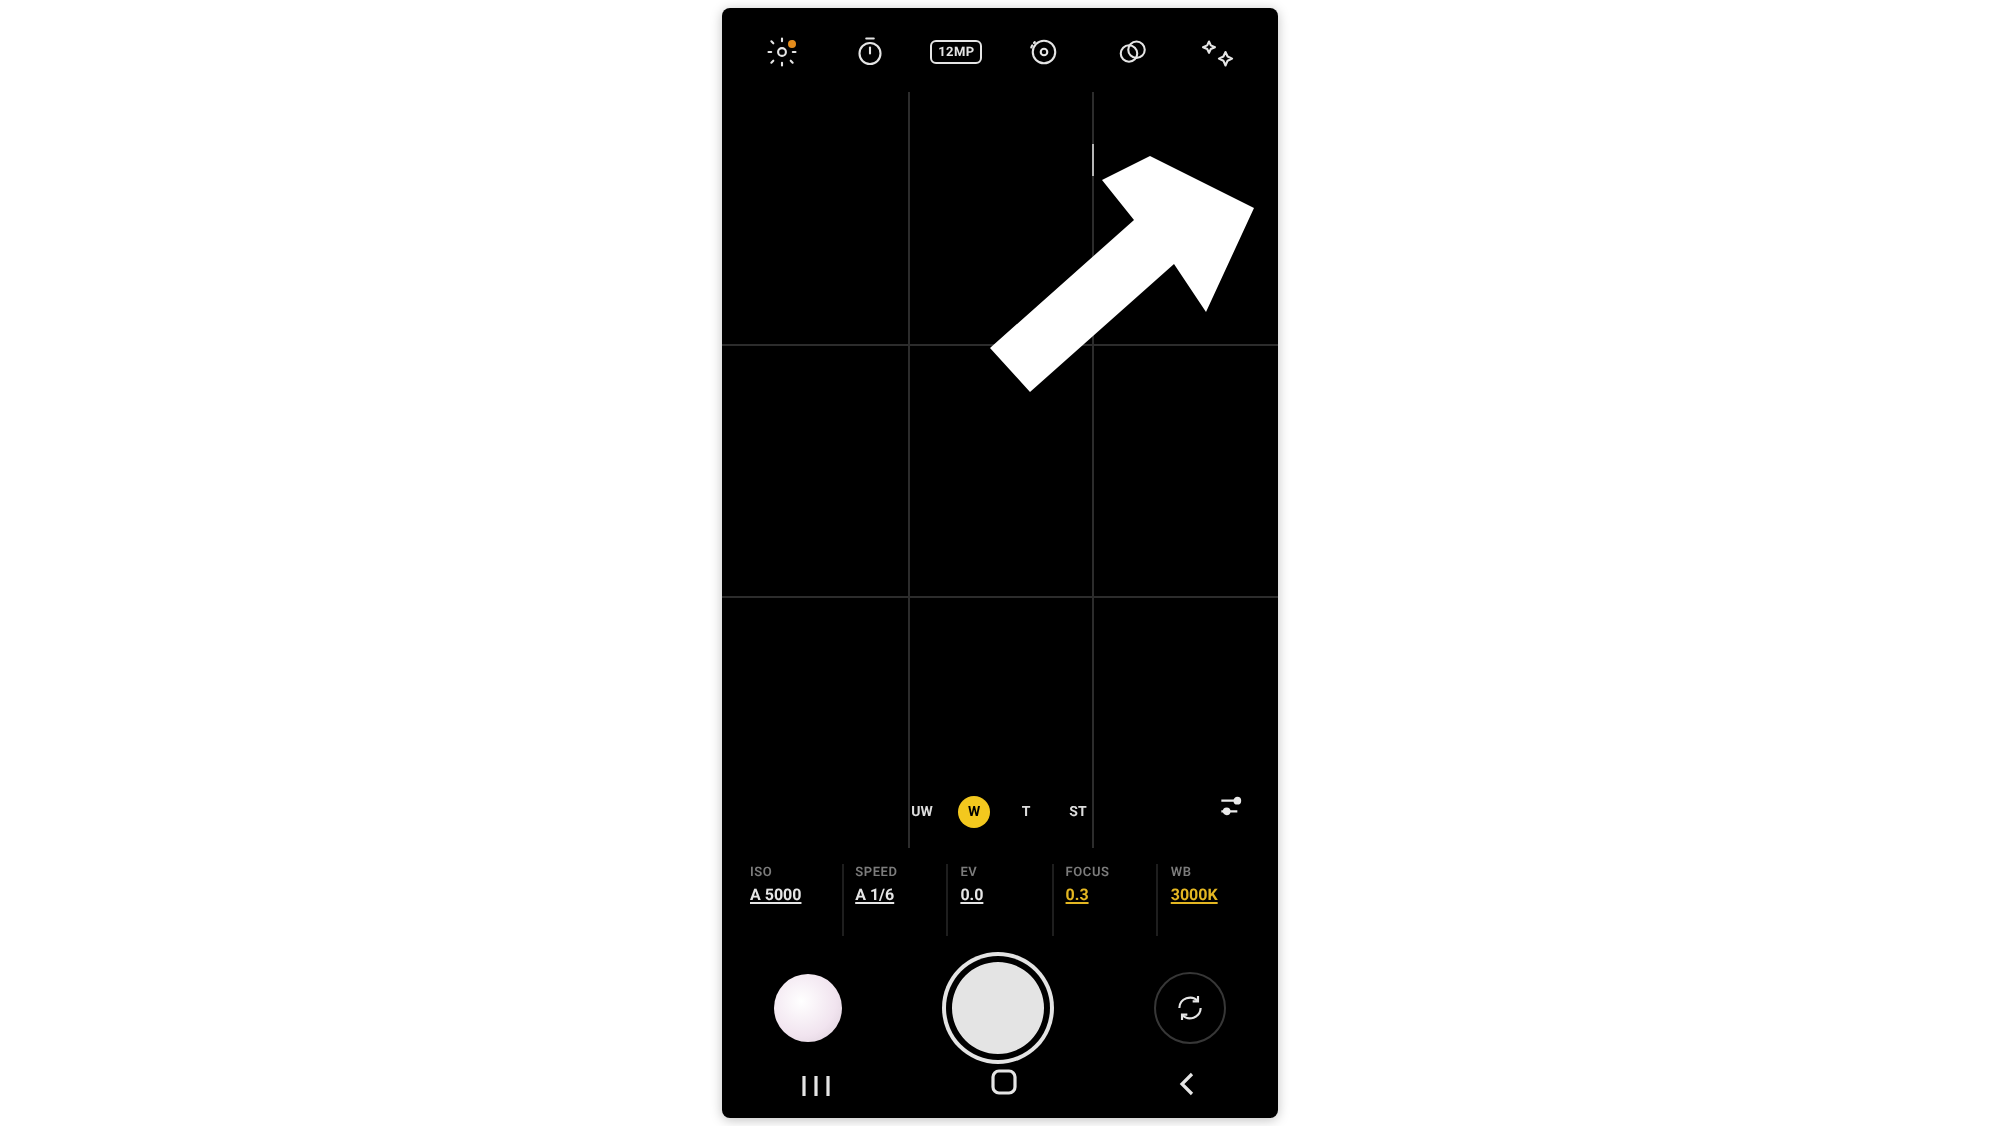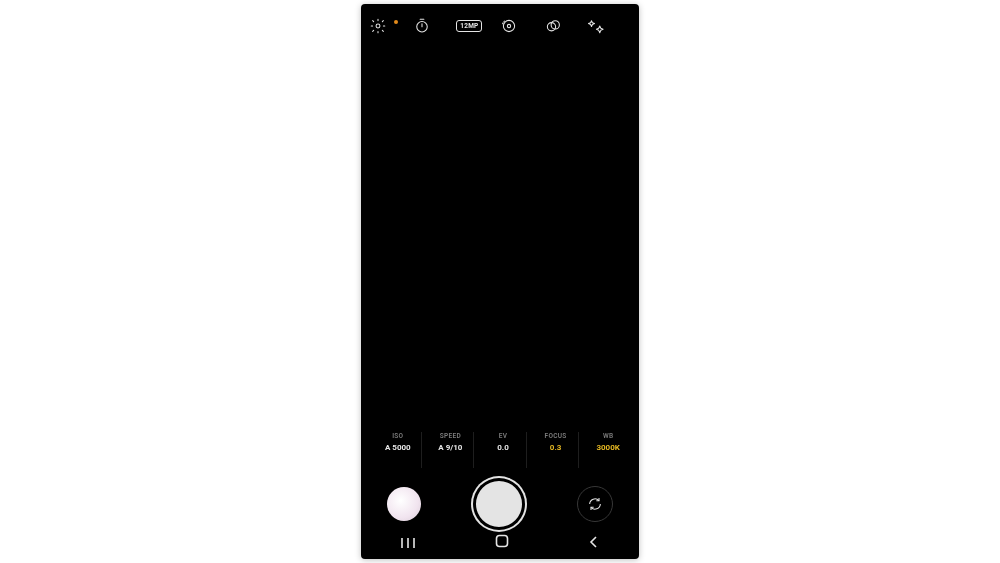--- a/index.html
+++ b/index.html
@@ -1,43 +1,43 @@
 <!DOCTYPE html>
 <html><head>
 <meta charset="utf-8">
 <style>
   html,body{margin:0;padding:0;width:1000px;height:563px;background:#fff;font-family:-apple-system,BlinkMacSystemFont,"Segoe UI",Roboto,Helvetica,Arial,sans-serif;overflow:hidden;}
   .phone{position:absolute;left:361px;top:4px;width:278px;height:555px;background:#000;border-radius:4px;box-shadow:0 1px 6px rgba(0,0,0,.25);}
   
   .topbar{position:absolute;left:0;top:8px;width:100%;height:28px;display:flex;align-items:center;padding:0 8px;box-sizing:border-box;}
-  .slot{flex:1;display:flex;align-items:center;justify-content:flex-start;}
+  .slot{flex:1;display:flex;align-items:center;justify-content:center;}
   .ico{width:18px;height:18px;display:flex;align-items:center;justify-content:center;}
   .ico svg{width:18px;height:18px;stroke:#e5e5e5;fill:none;stroke-width:1.4;stroke-linecap:round;stroke-linejoin:round;}
   .dot-notif{width:4px;height:4px;background:#e38b1b;border-radius:50%;position:absolute;left:33px;top:8px;}
   .mp-pill{border:1.2px solid #e5e5e5;color:#e5e5e5;font-size:6.5px;font-weight:700;border-radius:3px;padding:1px 3px 0;line-height:9px;letter-spacing:.2px;}
   
   .viewfinder{position:absolute;left:0;top:42px;width:100%;height:378px;background:#000;overflow:hidden;}
   .grid-line{position:absolute;background:#2c2c2c;}
   .grid-v1{left:33.33%;top:0;width:1px;height:100%;}
   .grid-v2{left:66.66%;top:0;width:1px;height:100%;}
   .grid-h1{top:33.33%;left:0;height:1px;width:100%;}
   .grid-h2{top:66.66%;left:0;height:1px;width:100%;}
   .focus-cue{position:absolute;left:185px;top:26px;width:1px;height:16px;background:#b5b5b5;}
   
   .lens-row{position:absolute;bottom:10px;left:50%;transform:translateX(-50%);display:flex;align-items:center;gap:10px;}
   .lens{color:#ddd;font-size:7px;font-weight:700;width:16px;height:16px;display:flex;align-items:center;justify-content:center;border-radius:50%;}
   .lens.sel{background:#f3c81e;color:#000;}
   .adjust-btn{position:absolute;right:14px;bottom:12px;width:18px;height:18px;display:flex;align-items:center;justify-content:center;}
   .adjust-btn svg{stroke:#eaeaea;}
   
   .params{position:absolute;left:0;top:428px;width:100%;height:36px;display:flex;padding:0 8px;box-sizing:border-box;}
-  .param{flex:1;text-align:center;padding-left:6px;}
+  .param{flex:1;text-align:left;padding-left:6px;}
   .param.bar{border-right:1px solid #1e1e1e;}
   .p-label{color:#7c7c7c;font-size:6.5px;font-weight:600;letter-spacing:.3px;}
-  .p-val{color:#e6e6e6;font-size:8px;font-weight:700;margin-top:3px;}
+  .p-val{color:#e6e6e6;font-size:8px;font-weight:700;margin-top:3px;text-decoration:underline;}
   .p-val.hl{color:#e4b722;}
   
   .shutter-row{position:absolute;left:0;top:470px;width:100%;height:60px;display:flex;align-items:center;justify-content:space-around;}
   .thumb{width:34px;height:34px;border-radius:50%;background:radial-gradient(circle at 40% 40%,#fff 0%,#f1e4ef 60%,#d8cbd6 100%);}
   .shutter{width:52px;height:52px;border-radius:50%;background:#e4e4e4;box-shadow:inset 0 0 0 3px #000,0 0 0 2px #e4e4e4;}
   .switch{width:34px;height:34px;border-radius:50%;border:1px solid #373737;display:flex;align-items:center;justify-content:center;}
   .switch svg{stroke:#e5e5e5;}
   
   .navbar{position:absolute;left:0;bottom:4px;width:100%;height:24px;display:flex;align-items:center;justify-content:space-around;}
   .nav{color:#e5e5e5;}
@@ -91,29 +91,57 @@
     <div class="slot">
       <div class="ico">
         <svg viewBox="0 0 24 24">
             <path d="M6 5l1.2 2.6L10 8.8 7.2 10 6 12.6 4.8 10 2 8.8 4.8 7.6zM17 12l1.4 3 3 1.4-3 1.4L17 21l-1.4-3.2-3-1.4 3-1.4z"></path>
           </svg>
       </div>
     </div>
     <div class="dot-notif"></div>
   </div>
 
+  <div class="viewfinder">
+    <div class="grid-line grid-v1"></div>
+    <div class="grid-line grid-v2"></div>
+    <div class="grid-line grid-h1"></div>
+    <div class="grid-line grid-h2"></div>
+    <div class="focus-cue"></div>
+
+    <div class="lens-row">
+      <div class="lens">UW</div>
+      <div class="lens sel">W</div>
+      <div class="lens">T</div>
+      <div class="lens">ST</div>
+    </div>
+
+    <div class="adjust-btn">
+      <svg viewBox="0 0 24 24" width="16" height="16" fill="none" stroke-width="1.8">
+          <path d="M4 8h12M4 16h12"></path>
+          <circle cx="16" cy="8" r="2" fill="#eaeaea"></circle>
+          <circle cx="8" cy="16" r="2" fill="#eaeaea"></circle>
+        </svg>
+    </div>
+
+    <svg class="arrow-annot" width="150" height="140" viewBox="0 0 150 140">
+      <g fill="#fff">
+        <polygon points="96,2 148,28 124,80 108,56 36,120 16,98 88,34 72,14"></polygon>
+      </g>
+    </svg>
+  </div>
 
   <div class="params">
     <div class="param bar">
       <div class="p-label">ISO</div>
       <div class="p-val">A 5000</div>
     </div>
     <div class="param bar">
       <div class="p-label">SPEED</div>
-      <div class="p-val">A 9/10</div>
+      <div class="p-val">A 1/6</div>
     </div>
     <div class="param bar">
       <div class="p-label">EV</div>
       <div class="p-val">0.0</div>
     </div>
     <div class="param bar">
       <div class="p-label">FOCUS</div>
       <div class="p-val hl">0.3</div>
     </div>
     <div class="param">

